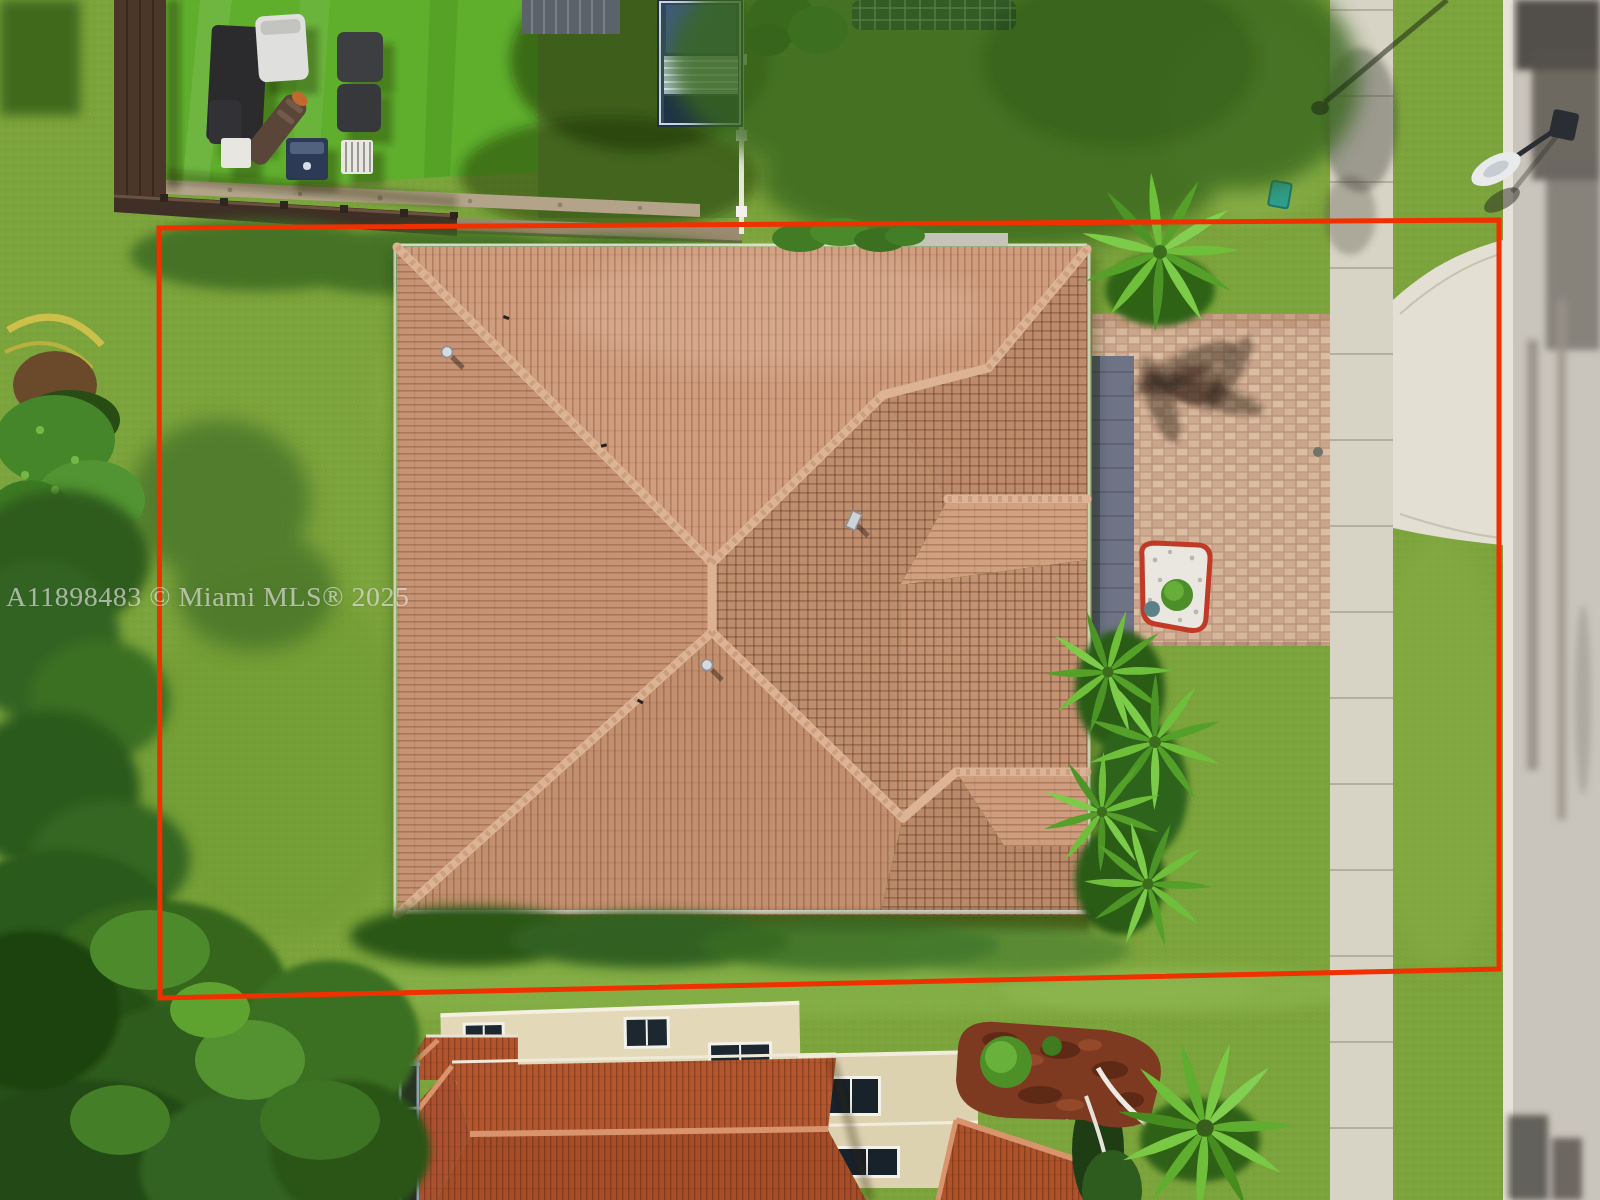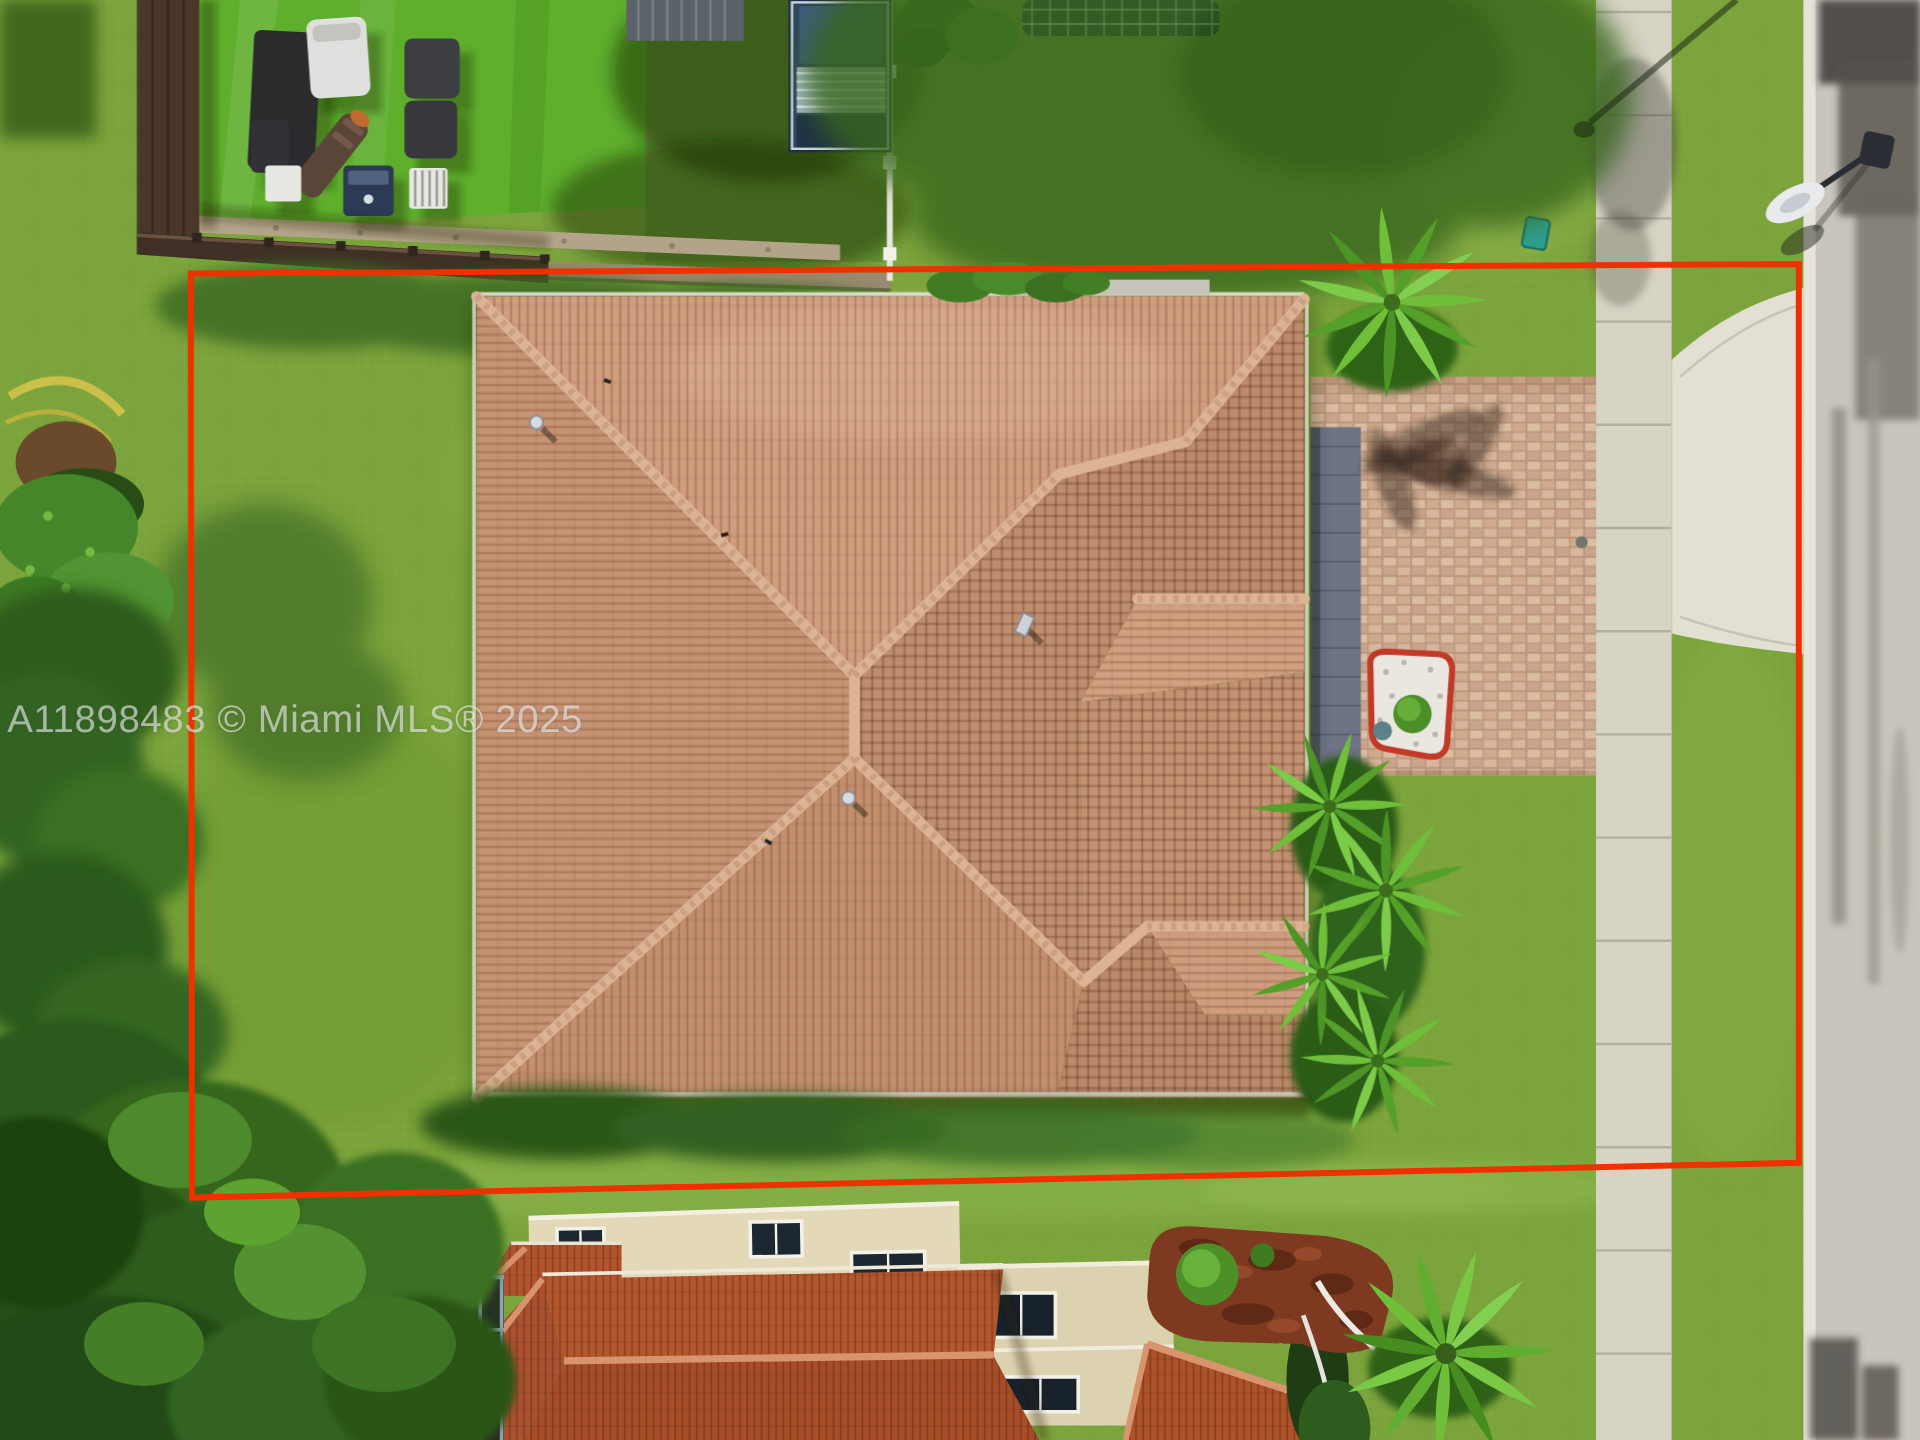--- a/index.html
+++ b/index.html
@@ -1,22 +1,22 @@
 <!DOCTYPE html>
 <html><head>
 <meta charset="utf-8">
 <style>
   html,body{margin:0;padding:0;background:#222;}
   body{font-family:"Liberation Sans", sans-serif;}
   .scene{position:relative;width:1600px;height:1200px;overflow:hidden;background:#7ca43c;}
   .scene svg{position:absolute;left:0;top:0;display:block;}
   .watermark{
     position:absolute;left:6px;top:581px;
-    font-family:Liberation Sans, sans-serif;
-    font-size:32px;font-weight:400;letter-spacing:0.5px;
+    font-family:Liberation Serif, serif;
+    font-size:28px;font-weight:400;letter-spacing:0.5px;
     color:rgba(248,248,248,0.58);
     text-shadow:0 0 2px rgba(80,80,80,0.25);
     z-index:10;white-space:nowrap;user-select:none;text-align:center;
   }
 </style>
 </head>
 <body>
 
 <div class="scene">
 <svg width="1600" height="1200" viewBox="0 0 1600 1200" xmlns="http://www.w3.org/2000/svg">

